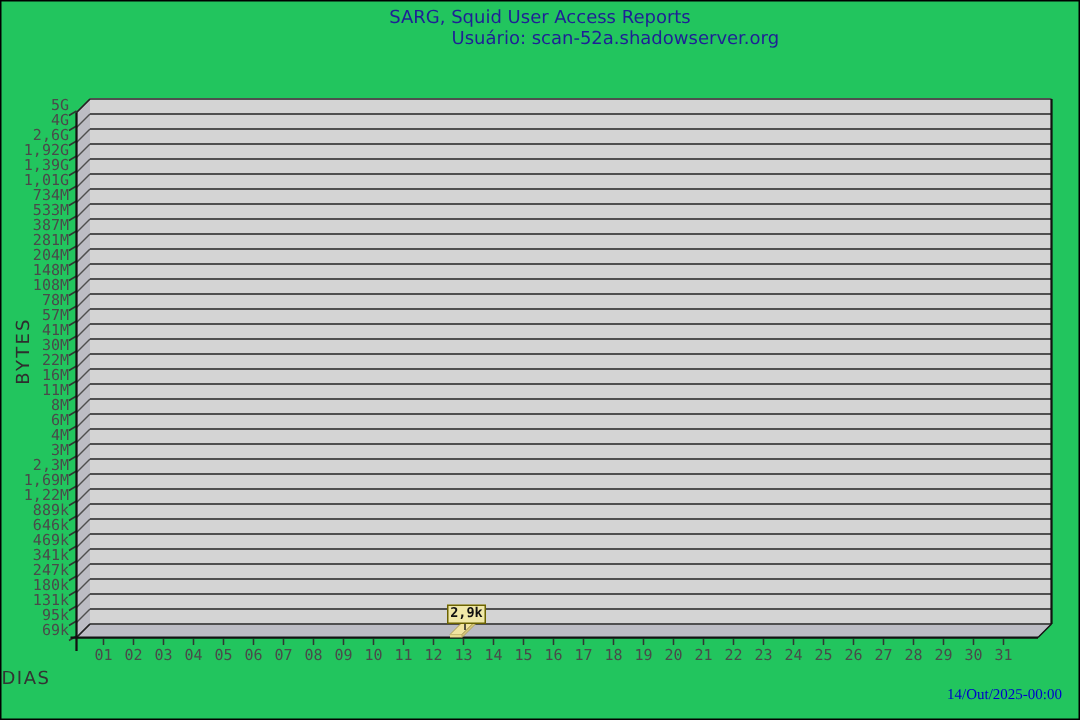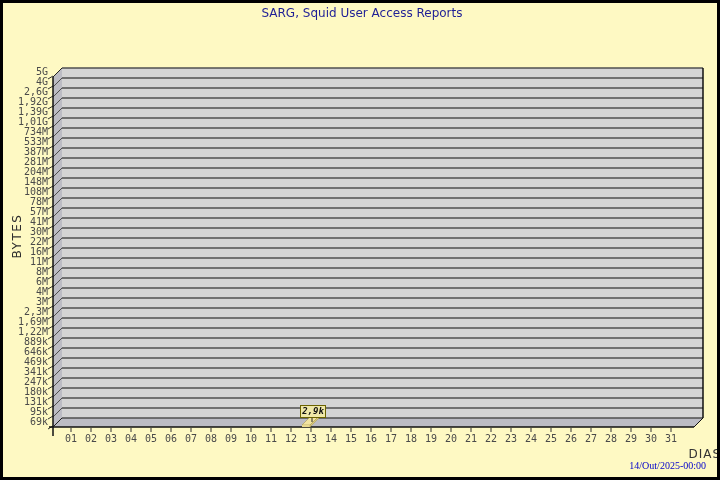--- a/index.html
+++ b/index.html
@@ -1,43 +1,44 @@
 <!DOCTYPE html>
 <html><head>
 <meta charset="utf-8">
 <style>
   html,body{margin:0;padding:0;background:#fff;}
   .canvas{
     position:relative;width:720px;height:480px;box-sizing:border-box;
-    background:#fef9c3;border:3px solid #000000;overflow:hidden;
+    background:#22c55e;border:1px solid #000000;overflow:hidden;
     font-family:"DejaVu Sans",sans-serif;
   }
   .titles{position:absolute;top:4px;left:0;width:718px;color:#1f1f96;
     font-size:12px;line-height:13.5px;}
   .t1{text-align:center;}
   .t2,.t3{padding-left:300px;}
   svg.plot{position:absolute;top:0;left:0;}
   .ylab{position:absolute;left:-18px;top:226px;width:64px;text-align:center;
     transform:rotate(-90deg);font-size:12px;letter-spacing:1.5px;color:#2e2e2e;}
-  .xlab{position:absolute;top:444px;left:0;width:718px;text-align:right;
+  .xlab{position:absolute;top:444px;left:0;width:718px;text-align:left;
     font-size:12px;letter-spacing:1px;color:#333;}
   .footer{position:absolute;top:457px;right:11px;
     font-family:Liberation Serif, serif;font-size:10px;color:#0000cc;}
   .peak{position:absolute;left:297px;top:402px;width:24px;height:11px;
     background:#f0e8a8;border:1px solid #6b6200;color:#111;
     font-family:"DejaVu Sans Mono",monospace;font-size:9px;font-weight:bold;
-    text-align:center;line-height:11px;font-style:italic;}
+    text-align:center;line-height:11px;}
 </style>
 </head>
 <body>
 
 <div class="canvas">
 
   <div class="titles">
     <div class="t1">SARG, Squid User Access Reports</div>
+    <div class="t3">Usuário: scan-52a.shadowserver.org</div>
   </div>
 
   <svg class="plot" id="plot" width="720" height="480">
       <rect x="59" y="65" width="641" height="350" fill="#d4d4d4"></rect>
       <polygon points="59,65 59,415 50,424 50,74" fill="#bcbcc4"></polygon>
       <polygon points="59,415 700,415 691,424 50,424" fill="#bcbcc4"></polygon>
       <g>
         <line x1="59" y1="65" x2="700" y2="65" stroke="#4f4f4f" stroke-width="1.3"></line>
         <line x1="50" y1="74" x2="59" y2="65" stroke="#4f4f4f" stroke-width="1"></line>
         <line x1="45" y1="76" x2="50" y2="73" stroke="#333" stroke-width="1"></line>

